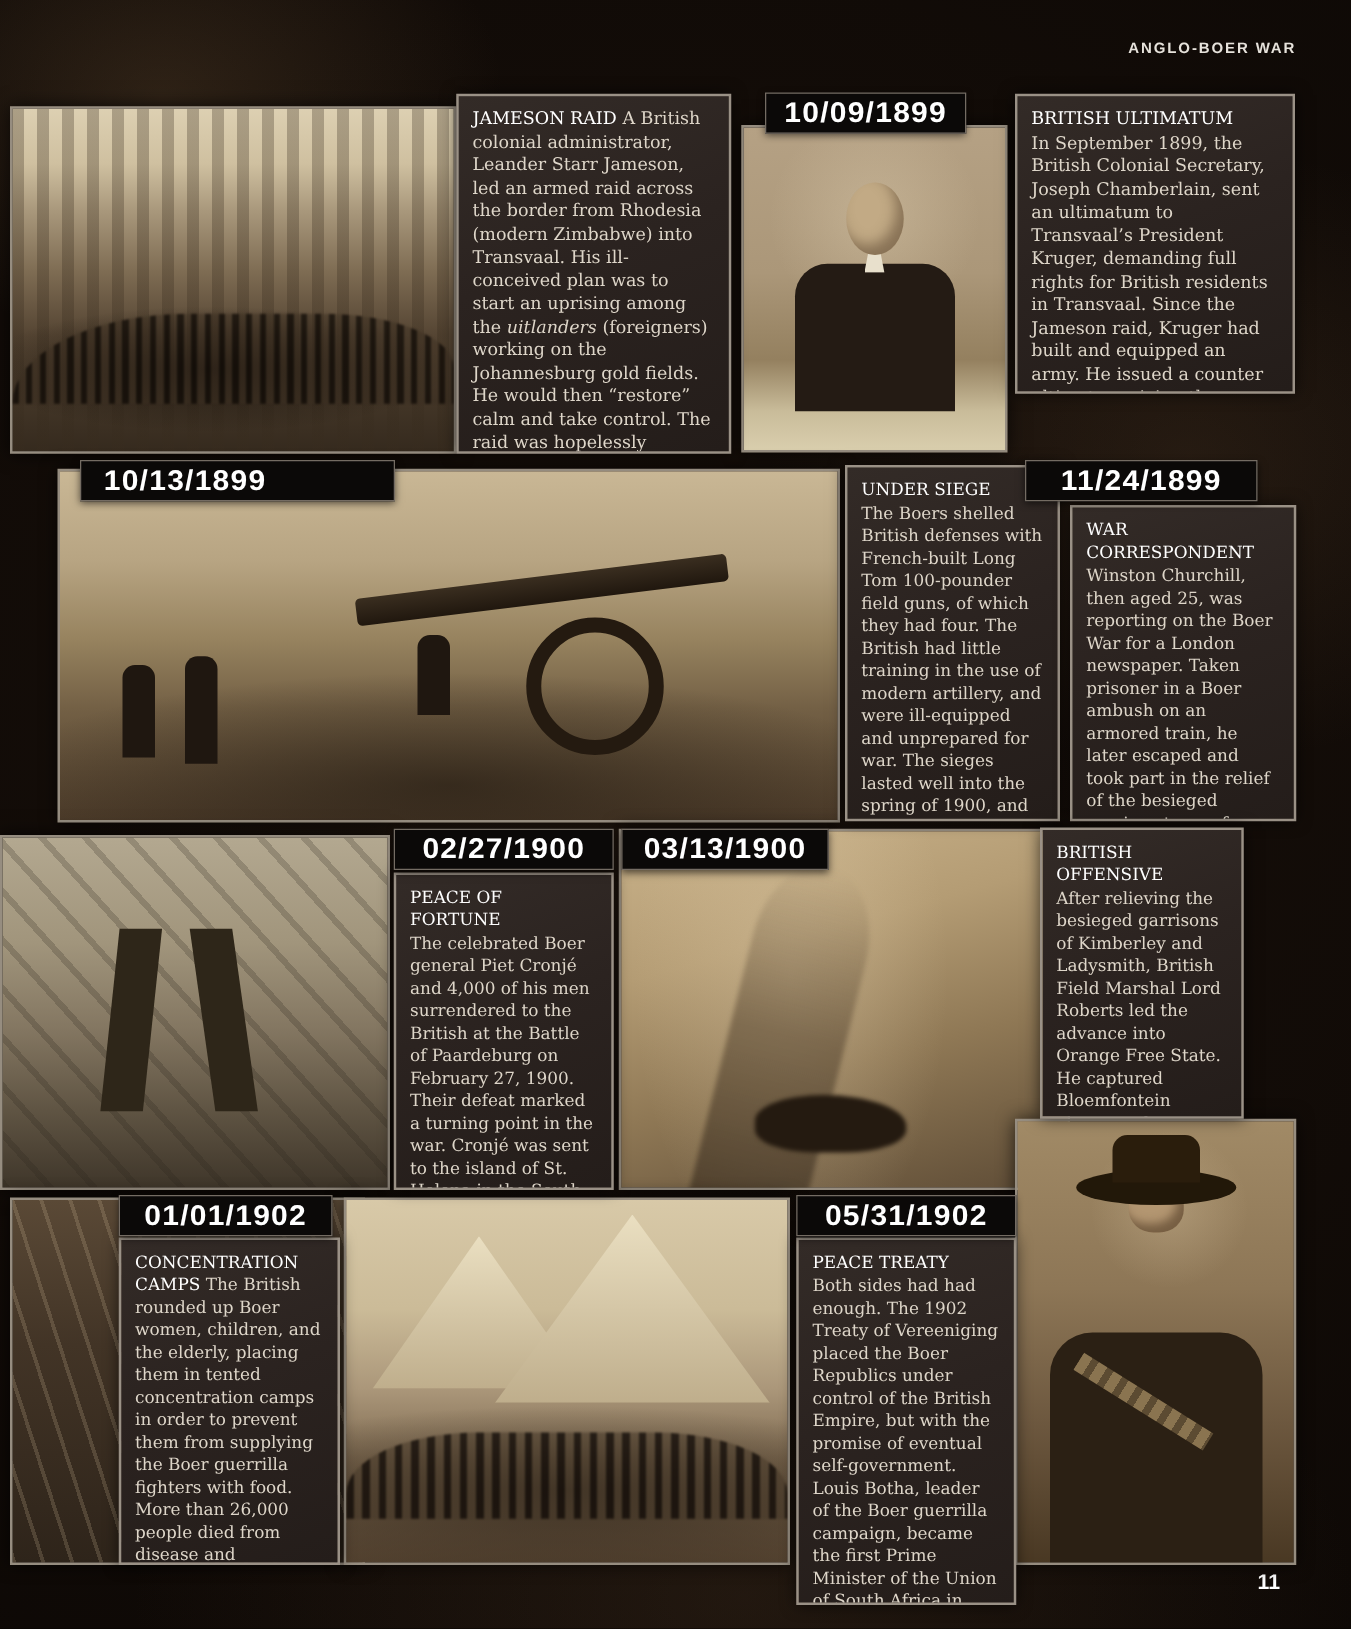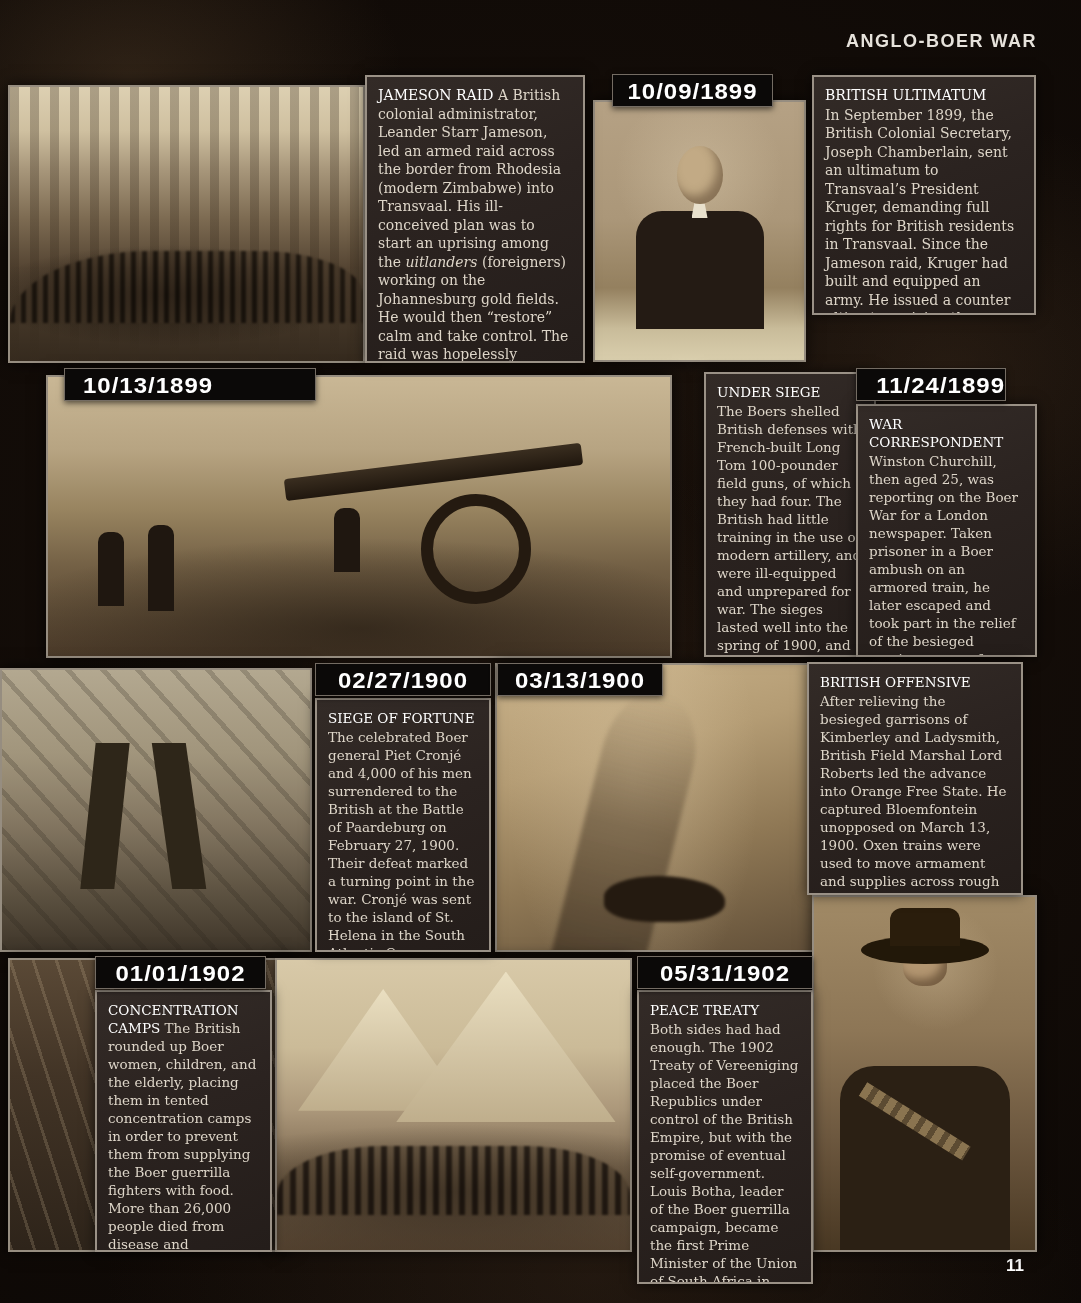--- a/index.html
+++ b/index.html
@@ -22,21 +22,21 @@
       radial-gradient(ellipse 420px 300px at 12% 6%, rgba(125,95,62,.28), transparent 65%),
       radial-gradient(ellipse 520px 380px at 88% 28%, rgba(105,78,52,.22), transparent 65%),
       radial-gradient(ellipse 650px 420px at 45% 55%, rgba(96,70,46,.18), transparent 65%),
       radial-gradient(ellipse 700px 420px at 55% 98%, rgba(88,64,42,.25), transparent 70%),
       radial-gradient(ellipse 140% 110% at 50% 45%, rgba(60,44,30,.15), rgba(0,0,0,.6) 100%),
       var(--page-bg);
     font-family: "Liberation Sans", sans-serif;
   }
   .kicker {
     position: absolute; top: 31px; right: 44px;
-    font-size: 18px; font-weight: bold; letter-spacing: 1.5px;
+    font-size: 12px; font-weight: bold; letter-spacing: 1.5px;
     color: #e6e2db;
   }
   .pageno {
     position: absolute; top: 1256px; right: 57px;
     font-size: 17px; font-weight: bold; color: #fff; text-align: center;
   }
   .photo {
     position: absolute; z-index: 1;
     border: 2px solid #968d80;
     box-shadow: 0 0 14px rgba(0,0,0,.7);
@@ -190,55 +190,55 @@
     <div class="gun-wheel"></div>
     <div class="fig-a"></div>
     <div class="fig-b"></div>
     <div class="fig-c"></div>
   </div>
 
   <div class="banner wide" style="left:64px; top:368px; width:252px;">
     <span class="banner-text">10/13/1899</span>
   </div>
 
-  <div class="textbox ownline" style="left:676px; top:372px; width:172px; height:285px;margin-left:28px;">
+  <div class="textbox ownline" style="left:676px; top:372px; width:172px; height:285px;">
     <p class="entry-text"><b class="title">UNDER SIEGE</b><span><span>The Boers shelled British defenses with French-built Long Tom 100-pounder field guns, of which they had four. The British had little training in the use of modern artillery, and were ill-equipped and unprepared for war. The sieges lasted well into the spring of 1900, and conditions were harsh because food supplies ran desperately low.</span></span></p>
   </div>
 
-  <div class="banner" style="left:856px; top:368px; width:150px;justify-content:flex-end;">
+  <div class="banner" style="left:820px; top:368px; width:186px;">
     <span class="banner-text">11/24/1899</span>
   </div>
 
   <div class="textbox ownline" style="left:856px; top:404px; width:181px; height:253px;">
     <p class="entry-text"><b class="title">WAR CORRESPONDENT</b><span><span>Winston Churchill, then aged 25, was reporting on the Boer War for a London newspaper. Taken prisoner in a Boer ambush on an armored train, he later escaped and took part in the relief of the besieged garrison town of Ladysmith. His well-publicized exploits brought him national fame.</span></span></p>
   </div>
 
   <div class="photo photo-bridge" style="left:0px; top:668px; width:312px; height:284px;">
     <div class="pylon1"></div>
     <div class="pylon2"></div>
   </div>
 
   <div class="banner" style="left:315px; top:663px; width:176px;">
     <span class="banner-text">02/27/1900</span>
   </div>
 
   <div class="textbox ownline" style="left:315px; top:698px; width:176px; height:254px;">
-    <p class="entry-text"><b class="title">SIEGE OF FORTUNE</b><span><span>The celebrated Boer general Piet Cronjé and 4,000 of his men surrendered to the British at the Battle of Paardeburg on February 27, 1900. Their defeat marked a turning point in the war. Cronjé was sent to the island of St. Helena in the South Atlantic Ocean as a prisoner of war.</span></span></p>
+    <p class="entry-text"><b class="title">PEACE OF FORTUNE</b><span><span>The celebrated Boer general Piet Cronjé and 4,000 of his men surrendered to the British at the Battle of Paardeburg on February 27, 1900. Their defeat marked a turning point in the war. Cronjé was sent to the island of St. Helena in the South Atlantic Ocean as a prisoner of war.</span></span></p>
   </div>
 
   <div class="photo photo-oxen" style="left:495px; top:663px; width:361px; height:289px;">
     <div class="trail"></div>
     <div class="wagon-blob"></div>
   </div>
 
   <div class="banner" style="left:497px; top:663px; width:166px;">
     <span class="banner-text">03/13/1900</span>
   </div>
 
-  <div class="textbox ownline" style="left:807px; top:662px; width:216px; height:233px;">
+  <div class="textbox ownline" style="left:832px; top:662px; width:163px; height:233px;">
     <p class="entry-text"><b class="title">BRITISH OFFENSIVE</b><span><span>After relieving the besieged garrisons of Kimberley and Ladysmith, British Field Marshal Lord Roberts led the advance into Orange Free State. He captured Bloemfontein unopposed on March 13, 1900. Oxen trains were used to move armament and supplies across rough terrain.</span></span></p>
   </div>
 
   <div class="photo photo-boer" style="left:812px; top:895px; width:225px; height:357px;">
     <div class="b-torso">
       <div class="bandolier"></div>
     </div>
     <div class="b-face"></div>
     <div class="hat-brim"></div>
     <div class="hat-crown"></div>

